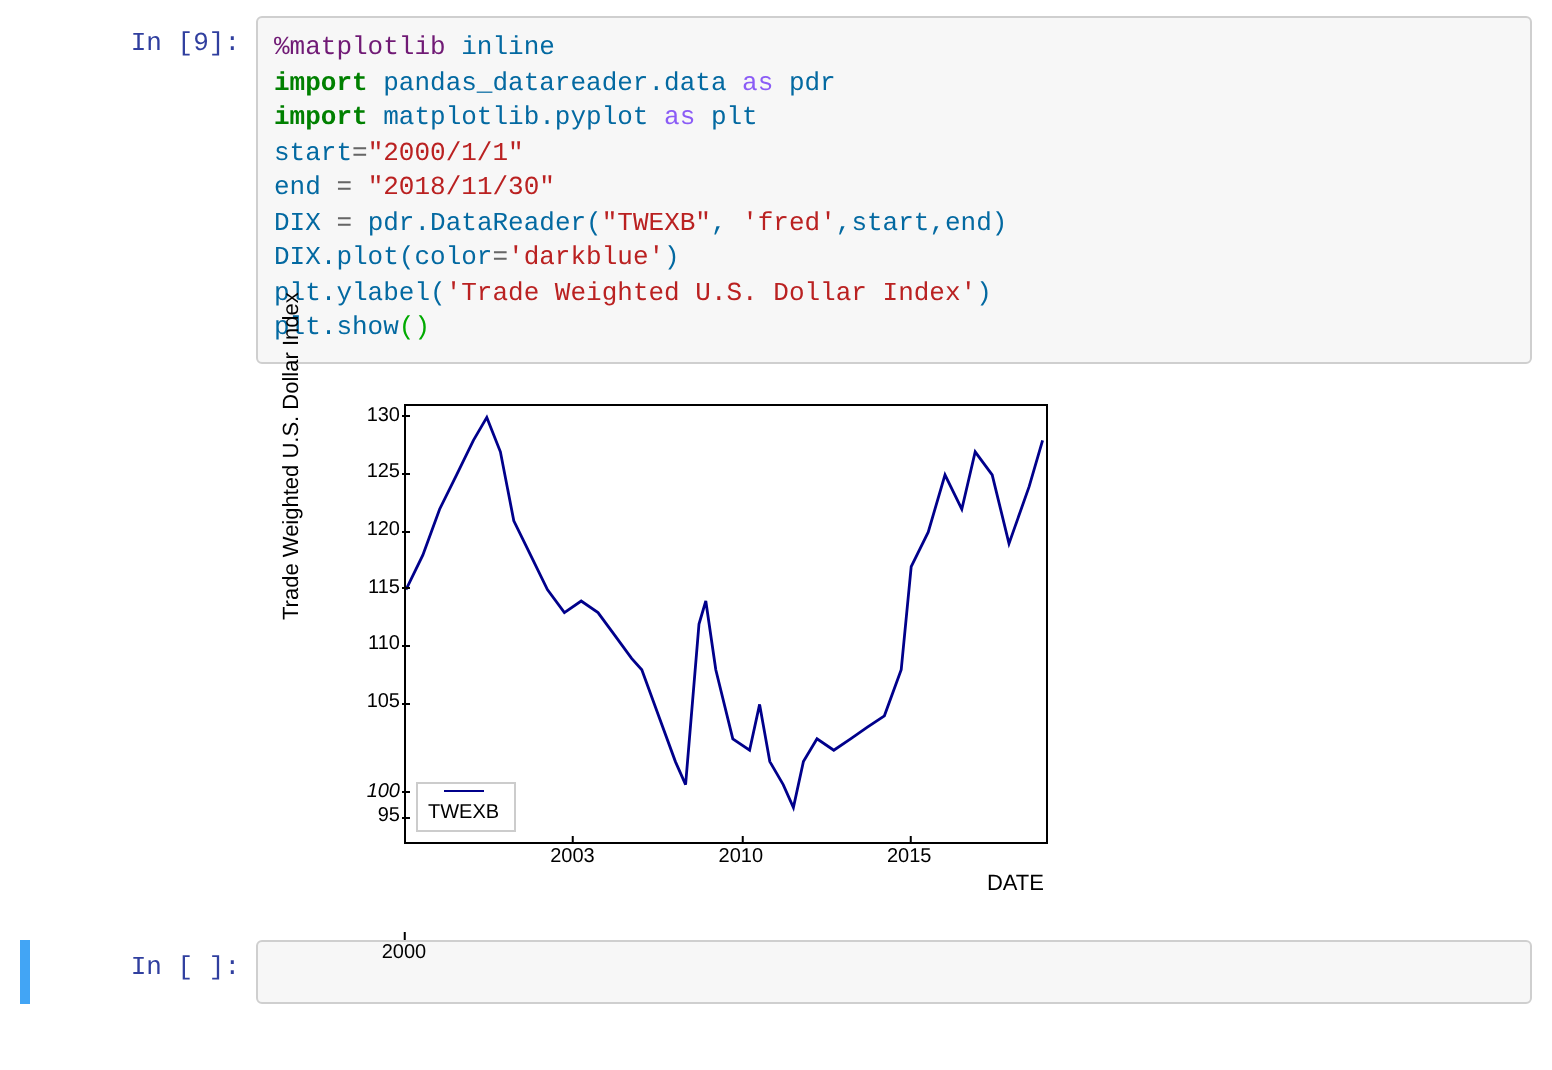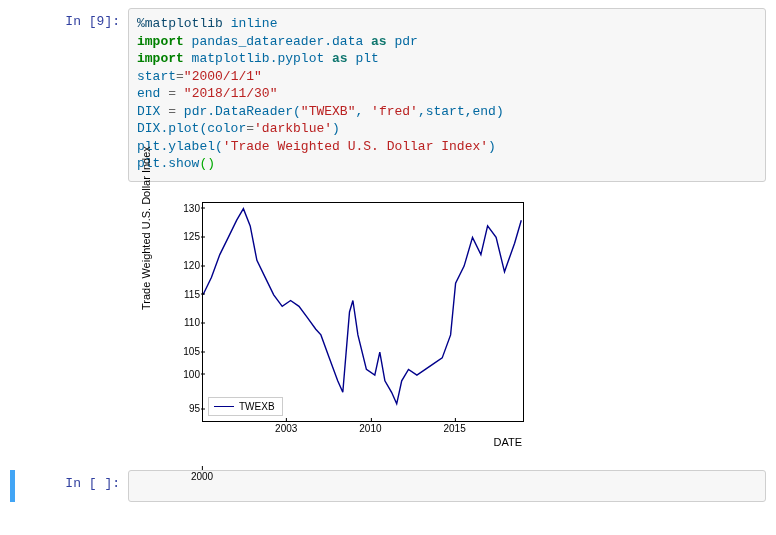--- a/index.html
+++ b/index.html
@@ -31,23 +31,23 @@
     border: 1px solid #cfcfcf;
     background: #f7f7f7;
     border-radius: 3px;
     padding: 6px 8px 8px 8px;
     font-family: Menlo, Monaco, "Courier New", monospace;
     font-size: 13px;
     line-height: 1.35;
     white-space: pre;
     overflow: hidden;
   }
-  .tok-magic   { color: #0c4a6e; }
+  .tok-magic   { color: #701a75; }
   .tok-kw      { color: #008000; font-weight: bold; }
-  .tok-as      { color: #0f766e; font-weight: bold; }
+  .tok-as      { color: #8b5cf6; font-weight: normal; }
   .tok-str     { color: #BA2121; }
   .tok-op      { color: #666; }
   .tok-norm    { color: #0369a1; }
   .tok-par     { color: #000; }
   .output-area {
     padding-left: 110px;
     margin-top: 10px;
     margin-bottom: 18px;
   }
   .chart-box {
@@ -109,20 +109,21 @@
     position: absolute;
     left: 66px;
     bottom: 36px;
     background: #fff;
     border: 1px solid #ccc;
     padding: 3px 7px 3px 5px;
     font-size: 10px;
     display: flex;
     align-items: center;
     gap: 5px;
+    flex-direction: column;
   }
   .legend .swatch {
     width: 20px;
     height: 0;
     border-top: 1.6px solid #00008B;
   }
   svg.series { position:absolute; left:0; top:0; }
   .empty-cell-wrap {
     border-left: 5px solid #42A5F5;
     padding-left: 3px;
@@ -160,21 +161,21 @@
         <polyline id="series-line" fill="none" stroke="#00008B" stroke-width="1.4" points="0.0,91.8 8.4,74.6 16.8,51.6 25.3,34.4 33.7,17.2 40.4,5.7 47.2,22.9 53.9,57.4 62.3,74.6 70.7,91.8 79.2,103.3 87.6,97.5 96.0,103.3 104.4,114.7 112.8,126.2 117.9,131.9 126.3,154.9 134.7,177.8 139.8,189.3 146.5,109.0 149.9,97.5 154.9,131.9 163.4,166.4 171.8,172.1 176.8,149.2 181.9,177.8 188.6,189.3 193.7,200.8 198.7,177.8 205.5,166.4 213.9,172.1 222.3,166.4 230.7,160.6 239.2,154.9 247.6,131.9 252.6,80.3 261.1,63.1 269.5,34.4 277.9,51.6 284.6,22.9 293.1,34.4 301.5,68.8 311.6,40.2 318.3,17.2"></polyline>
       </svg>
     </div>
     <div class="legend">
       <span class="swatch"></span>
       <span>TWEXB</span>
     </div>
     <div class="xlabel">DATE</div>
     <div id="ticks-holder"></div>
   <div class="ytick" style="top: 216.526px;">95</div>
-      <div class="ytick" style="top: 182px;">100</div>
+      <div class="ytick" style="top: 204px; font-style: italic;">100</div>
       <div class="ytick" style="top: 159.158px;">105</div>
       <div class="ytick" style="top: 130.474px;">110</div>
       <div class="ytick" style="top: 101.789px;">115</div>
       <div class="ytick" style="top: 73.1053px;">120</div>
       <div class="ytick" style="top: 44.4211px;">125</div>
       <div class="ytick" style="top: 15.7368px;">130</div>
       <div class="xtick" style="left: 60px; margin-top: 48px;">2000</div>
       <div class="xtick" style="left: 144.211px;">2003</div>
       <div class="xtick" style="left: 228.421px; text-align: center;">2010</div>
       <div class="xtick" style="left: 312.632px;">2015</div>

